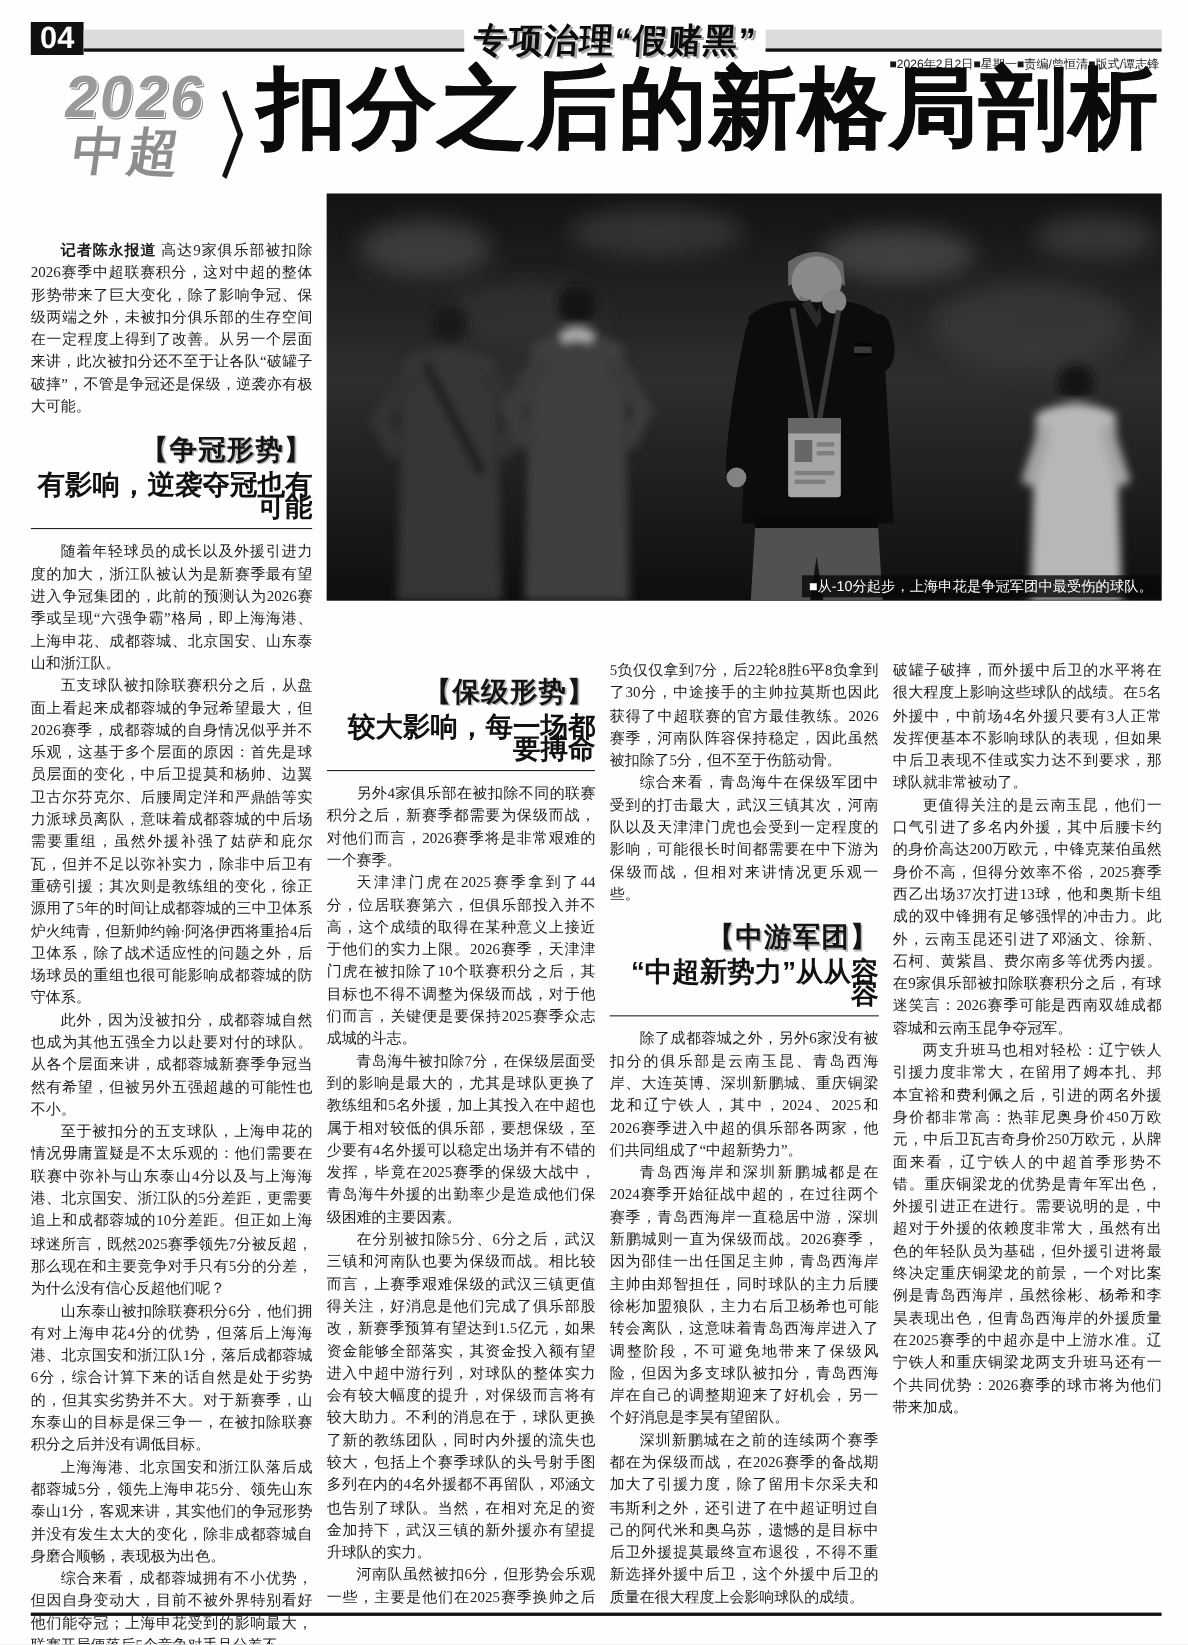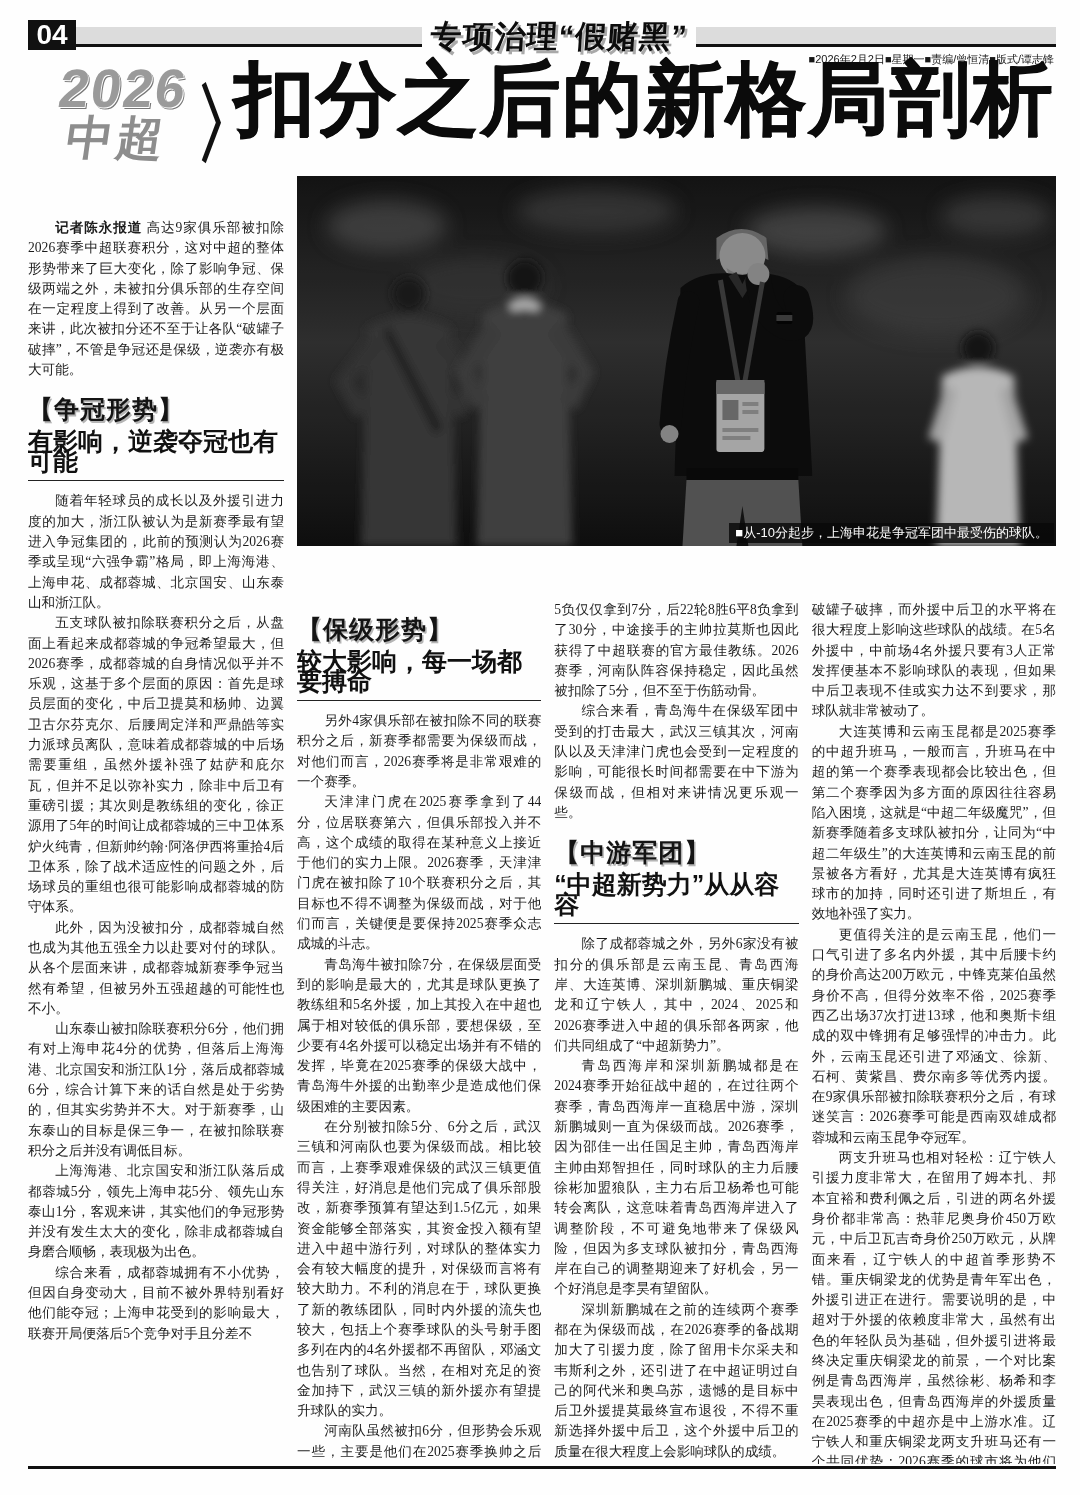--- a/index.html
+++ b/index.html
@@ -44,21 +44,21 @@
   .photo-caption{position:absolute;right:2px;bottom:3px;background:rgba(8,8,8,0.82);color:#fff;
                  font-family:"Liberation Sans",sans-serif;font-size:13px;line-height:20px;
                  padding:0 6px;white-space:nowrap;margin-left:36px;}
   .text-row{flex:1;display:flex;gap:13px;margin-top:12px;overflow:hidden;}
   .text-row .col{flex:1;min-width:0;}
 
   .para{margin:0;text-indent:2em;}
   .noindent{text-indent:0;}
   .reporter{font-family:"Liberation Sans",sans-serif;font-weight:700;}
 
-  .section-head{text-align:left;border-bottom:1.5px solid #222;padding:12px 0 9px;margin:4px 0 10px;}
+  .section-head{text-align:right;border-bottom:1.5px solid #222;padding:12px 0 9px;margin:4px 0 10px;}
   .sec-title{font-family:"Liberation Sans",sans-serif;font-weight:900;font-size:25px;line-height:1.1;
              color:#141414;letter-spacing:1px;text-shadow:1.5px 1.5px 0 #b5b5b5;}
   .sec-sub{font-family:"Liberation Sans",sans-serif;font-weight:700;font-size:25px;margin-top:7px;color:#111;}
 
   .bottom-rule{position:absolute;left:28px;top:1466px;width:1028px;height:3px;background:#111;}
 </style>
 </head>
 <body>
 
 <div class="page">
@@ -84,20 +84,21 @@
     <div class="col col1">
       <p class="para"><b class="reporter">记者陈永报道</b><span>  高达9家俱乐部被扣除2026赛季中超联赛积分，这对中超的整体形势带来了巨大变化，除了影响争冠、保级两端之外，未被扣分俱乐部的生存空间在一定程度上得到了改善。从另一个层面来讲，此次被扣分还不至于让各队“破罐子破摔”，不管是争冠还是保级，逆袭亦有极大可能。</span></p>
       <div class="section-head">
         <div class="sec-title">【争冠形势】</div>
         <div class="sec-sub">有影响，逆袭夺冠也有可能</div>
       </div>
       <div>
           <p class="para">随着年轻球员的成长以及外援引进力度的加大，浙江队被认为是新赛季最有望进入争冠集团的，此前的预测认为2026赛季或呈现“六强争霸”格局，即上海海港、上海申花、成都蓉城、北京国安、山东泰山和浙江队。</p>
           <p class="para">五支球队被扣除联赛积分之后，从盘面上看起来成都蓉城的争冠希望最大，但2026赛季，成都蓉城的自身情况似乎并不乐观，这基于多个层面的原因：首先是球员层面的变化，中后卫提莫和杨帅、边翼卫古尔芬克尔、后腰周定洋和严鼎皓等实力派球员离队，意味着成都蓉城的中后场需要重组，虽然外援补强了姑萨和庇尔瓦，但并不足以弥补实力，除非中后卫有重磅引援；其次则是教练组的变化，徐正源用了5年的时间让成都蓉城的三中卫体系炉火纯青，但新帅约翰·阿洛伊西将重拾4后卫体系，除了战术适应性的问题之外，后场球员的重组也很可能影响成都蓉城的防守体系。</p>
           <p class="para">此外，因为没被扣分，成都蓉城自然也成为其他五强全力以赴要对付的球队。从各个层面来讲，成都蓉城新赛季争冠当然有希望，但被另外五强超越的可能性也不小。</p>
+          <p class="para">至于被扣分的五支球队，上海申花的情况毋庸置疑是不太乐观的：他们需要在联赛中弥补与山东泰山4分以及与上海海港、北京国安、浙江队的5分差距，更需要追上和成都蓉城的10分差距。但正如上海球迷所言，既然2025赛季领先7分被反超，那么现在和主要竞争对手只有5分的分差，为什么没有信心反超他们呢？</p>
           <p class="para">山东泰山被扣除联赛积分6分，他们拥有对上海申花4分的优势，但落后上海海港、北京国安和浙江队1分，落后成都蓉城6分，综合计算下来的话自然是处于劣势的，但其实劣势并不大。对于新赛季，山东泰山的目标是保三争一，在被扣除联赛积分之后并没有调低目标。</p>
           <p class="para">上海海港、北京国安和浙江队落后成都蓉城5分，领先上海申花5分、领先山东泰山1分，客观来讲，其实他们的争冠形势并没有发生太大的变化，除非成都蓉城自身磨合顺畅，表现极为出色。</p>
           <p class="para">综合来看，成都蓉城拥有不小优势，但因自身变动大，目前不被外界特别看好他们能夺冠；上海申花受到的影响最大，联赛开局便落后5个竞争对手且分差不</p>
         </div>
     </div>
 
     <div class="right-region">
 
       <div class="photo-wrap">
         <svg viewBox="0 0 760 370" preserveAspectRatio="none">
@@ -211,21 +212,20 @@
               <p class="para">除了成都蓉城之外，另外6家没有被扣分的俱乐部是云南玉昆、青岛西海岸、大连英博、深圳新鹏城、重庆铜梁龙和辽宁铁人，其中，2024、2025和2026赛季进入中超的俱乐部各两家，他们共同组成了“中超新势力”。</p>
               <p class="para">青岛西海岸和深圳新鹏城都是在2024赛季开始征战中超的，在过往两个赛季，青岛西海岸一直稳居中游，深圳新鹏城则一直为保级而战。2026赛季，因为邵佳一出任国足主帅，青岛西海岸主帅由郑智担任，同时球队的主力后腰徐彬加盟狼队，主力右后卫杨希也可能转会离队，这意味着青岛西海岸进入了调整阶段，不可避免地带来了保级风险，但因为多支球队被扣分，青岛西海岸在自己的调整期迎来了好机会，另一个好消息是李昊有望留队。</p>
               <p class="para">深圳新鹏城在之前的连续两个赛季都在为保级而战，在2026赛季的备战期加大了引援力度，除了留用卡尔采夫和韦斯利之外，还引进了在中超证明过自己的阿代米和奥乌苏，遗憾的是目标中后卫外援提莫最终宣布退役，不得不重新选择外援中后卫，这个外援中后卫的质量在很大程度上会影响球队的成绩。</p>
               <p class="para">今年的中超出现了一个极有意思的现象，那便是多支球队在引进中后卫时都遇到了难题，包括山东泰山、成都蓉城、深</p>
             </div>
         </div>
 
         <div class="col">
           <p class="para noindent">破罐子破摔，而外援中后卫的水平将在很大程度上影响这些球队的战绩。在5名外援中，中前场4名外援只要有3人正常发挥便基本不影响球队的表现，但如果中后卫表现不佳或实力达不到要求，那球队就非常被动了。</p>
           <div>
-              <p class="para">大连英博和云南玉昆都是2025赛季的中超升班马，一般而言，升班马在中超的第一个赛季表现都会比较出色，但第二个赛季因为多方面的原因往往容易陷入困境，这就是“中超二年级魔咒”，但新赛季随着多支球队被扣分，让同为“中超二年级生”的大连英博和云南玉昆的前景被各方看好，尤其是大连英博有疯狂球市的加持，同时还引进了斯坦丘，有效地补强了实力。</p>
               <p class="para">更值得关注的是云南玉昆，他们一口气引进了多名内外援，其中后腰卡约的身价高达200万欧元，中锋克莱伯虽然身价不高，但得分效率不俗，2025赛季西乙出场37次打进13球，他和奥斯卡组成的双中锋拥有足够强悍的冲击力。此外，云南玉昆还引进了邓涵文、徐新、石柯、黄紫昌、费尔南多等优秀内援。在9家俱乐部被扣除联赛积分之后，有球迷笑言：2026赛季可能是西南双雄成都蓉城和云南玉昆争夺冠军。</p>
               <p class="para">两支升班马也相对轻松：辽宁铁人引援力度非常大，在留用了姆本扎、邦本宜裕和费利佩之后，引进的两名外援身价都非常高：热菲尼奥身价450万欧元，中后卫瓦吉奇身价250万欧元，从牌面来看，辽宁铁人的中超首季形势不错。重庆铜梁龙的优势是青年军出色，外援引进正在进行。需要说明的是，中超对于外援的依赖度非常大，虽然有出色的年轻队员为基础，但外援引进将最终决定重庆铜梁龙的前景，一个对比案例是青岛西海岸，虽然徐彬、杨希和李昊表现出色，但青岛西海岸的外援质量在2025赛季的中超亦是中上游水准。辽宁铁人和重庆铜梁龙两支升班马还有一个共同优势：2026赛季的球市将为他们带来加成。</p>
             </div>
         </div>
 
       </div>
     </div>
   </div>
 
   <div class="bottom-rule"></div>

